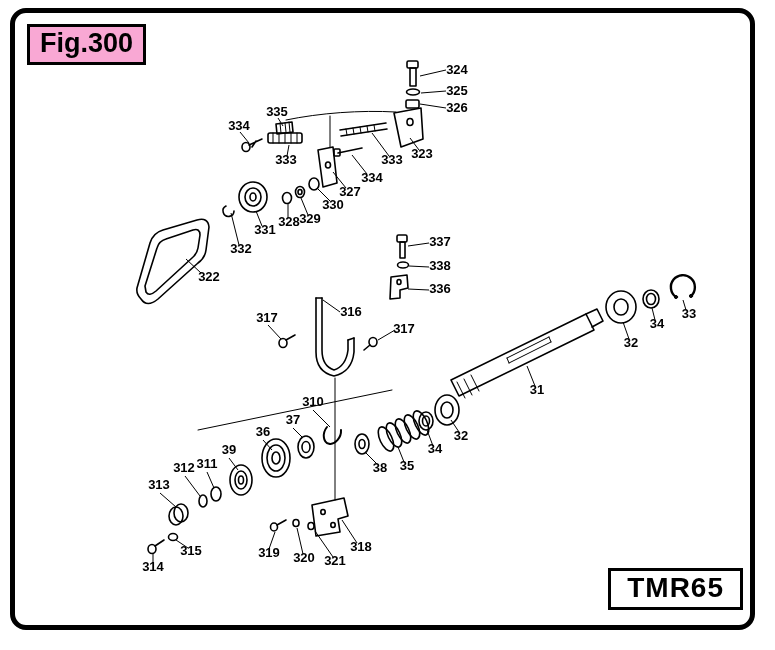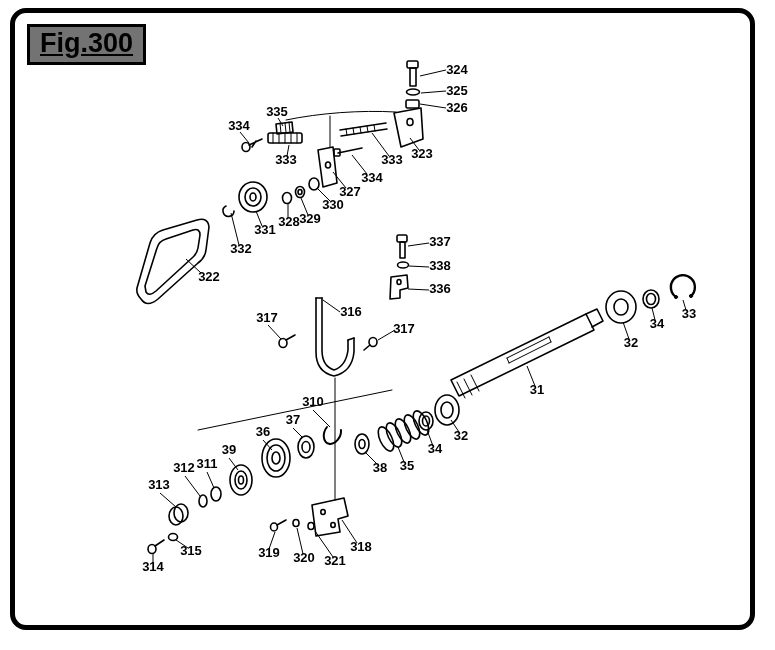--- a/index.html
+++ b/index.html
@@ -6,23 +6,23 @@
   body{
     width:775px;height:650px;position:relative;background:#ffffff;
     font-family:"Liberation Sans", sans-serif;overflow:hidden;
   }
   .page{position:absolute;inset:0;background:#fff;}
   .frame{
     position:absolute;left:10px;top:8px;width:745px;height:622px;
     border:5px solid #000;border-radius:16px;box-sizing:border-box;
   }
   .fig-box{
-    position:absolute;left:27px;top:24px;background:#737373;
+    position:absolute;left:27px;top:24px;background:#f9a8d4;
     border:3px solid #000;padding:1px 10px 3px 10px;
-    font-size:27px;font-weight:bold;color:#000;text-decoration:underline;
+    font-size:27px;font-weight:bold;color:#000;
   }
   .model-box{
     position:absolute;right:32px;bottom:40px;background:#fff;
     border:3px solid #000;padding:1px 16px 3px 16px;
     font-size:28px;font-weight:bold;color:#000;letter-spacing:1px;
   }
   svg.diagram{position:absolute;left:0;top:0;}
   .lbl{
     font-family:"Liberation Sans", sans-serif;
     font-size:13px;font-weight:700;fill:#000;
@@ -242,14 +242,17 @@
       <text class="lbl" x="461" y="440">32</text>
       <text class="lbl" x="191" y="555">315</text>
       <text class="lbl" x="153" y="571">314</text>
       <text class="lbl" x="269" y="557">319</text>
       <text class="lbl" x="304" y="562">320</text>
       <text class="lbl" x="335" y="565">321</text>
       <text class="lbl" x="361" y="551">318</text>
     </g>
   </svg>
 
+  <div class="model-box">
+    <span>TMR65</span>
+  </div>
 
 </div>
 
 </body></html>

